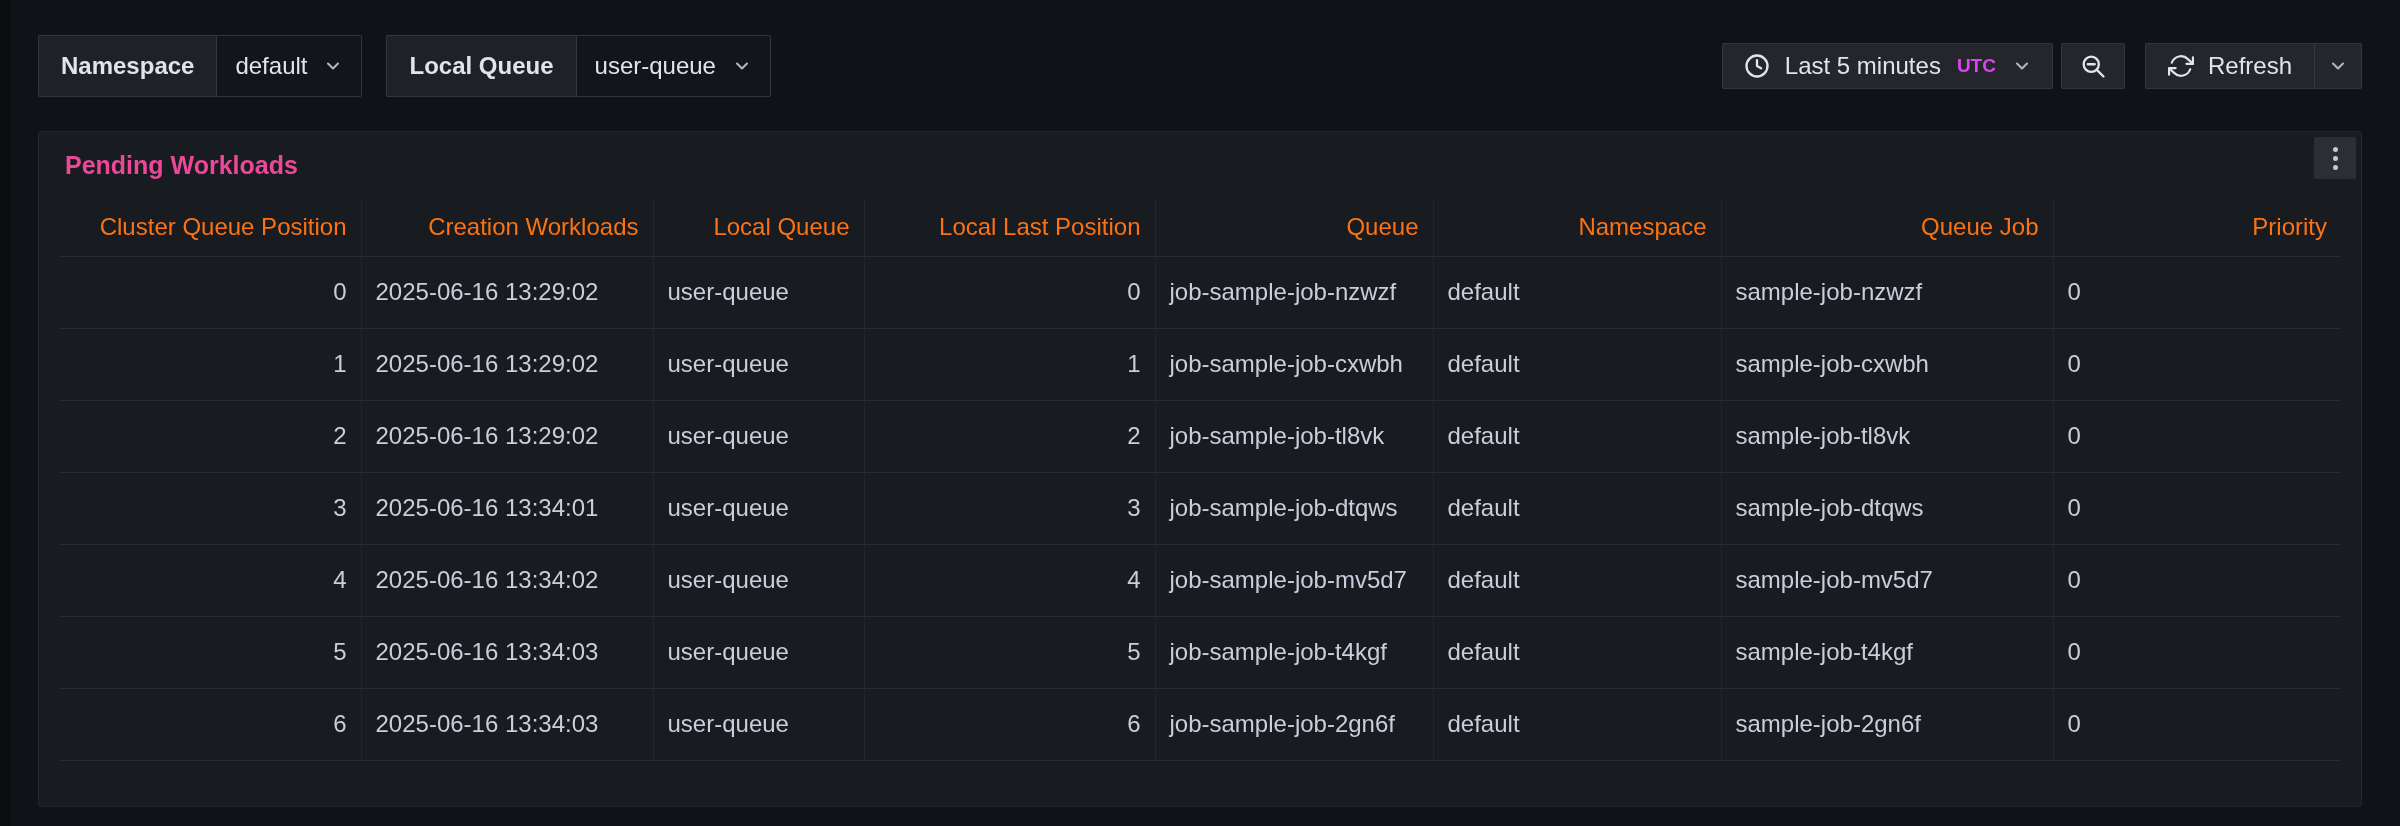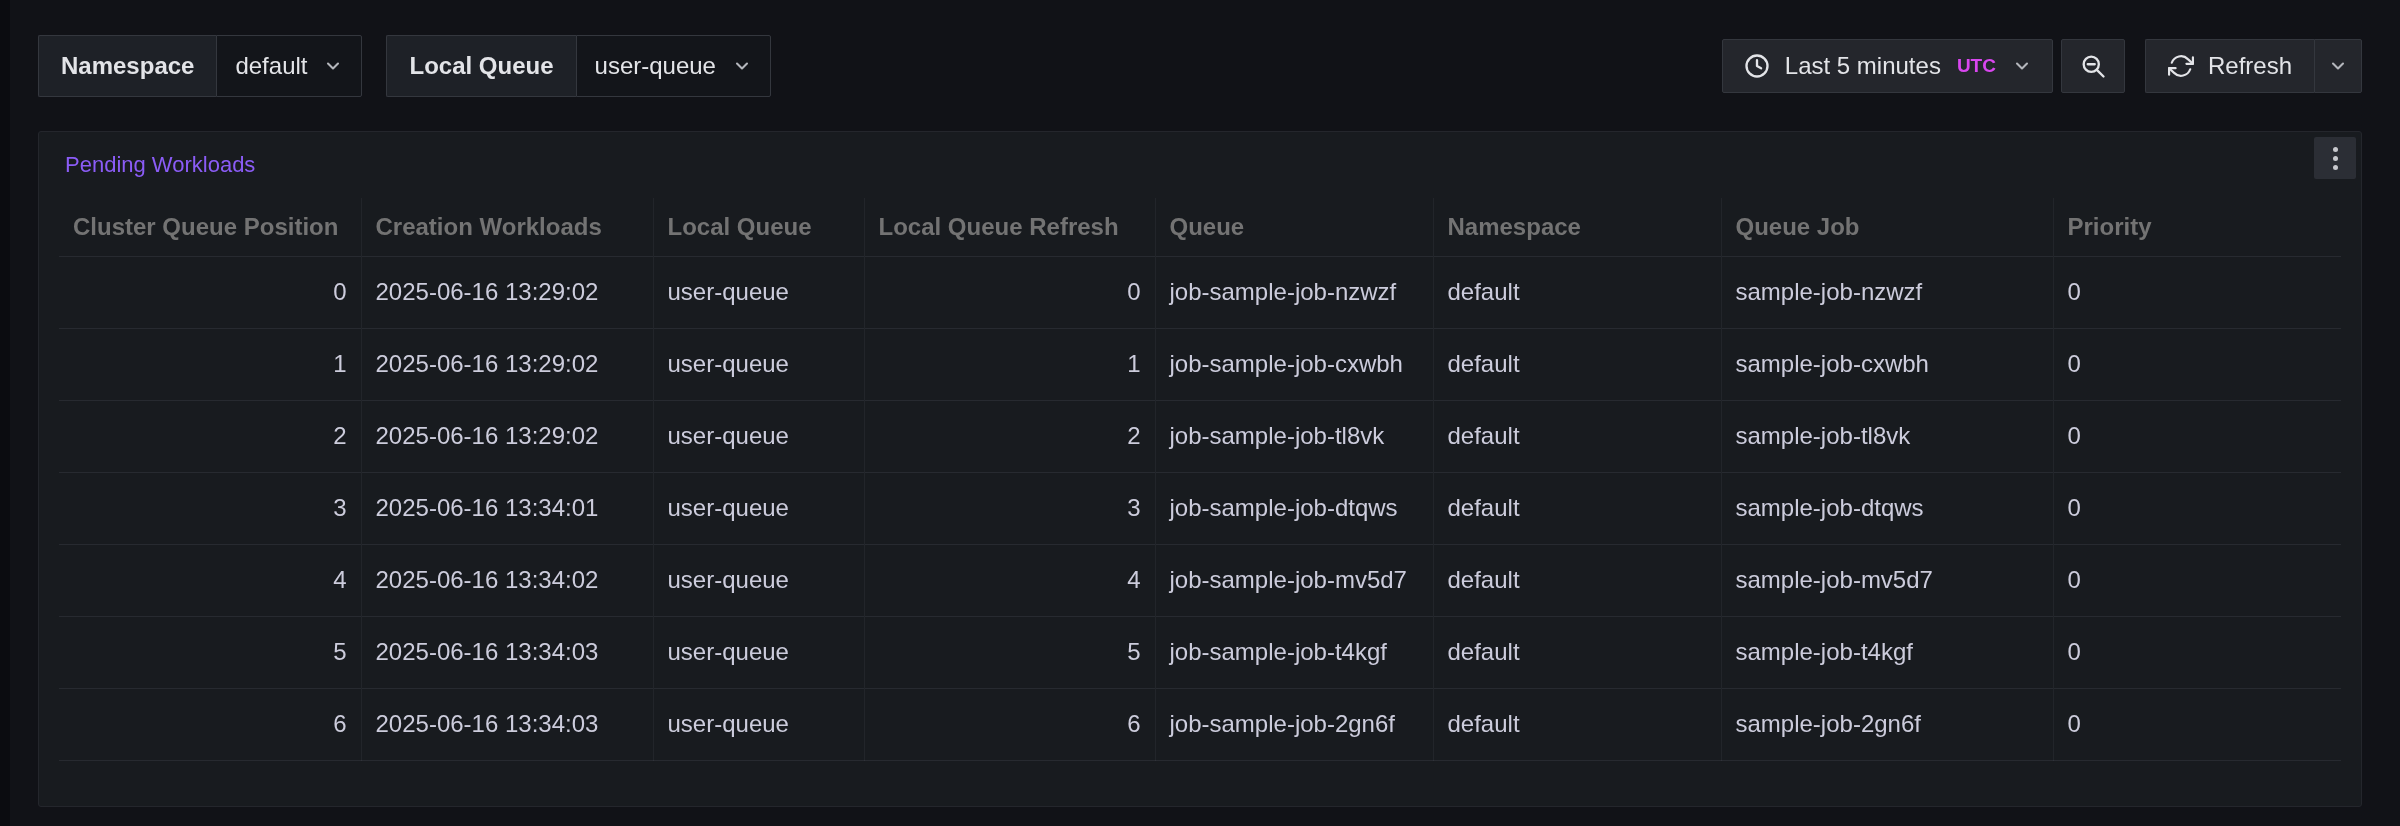--- a/index.html
+++ b/index.html
@@ -30,51 +30,51 @@
   }
   .var-value {
     display:flex; align-items:center; gap:16px;
     padding:0 18px; font-size:24px; font-weight:500; color:#e3e4e8;
     background:#13151a; border:1px solid #34373e;
     border-radius:0 2px 2px 0; cursor:pointer; white-space:nowrap;
   }
   .spacer { flex:1; }
   .btn {
     background:#24262c; border:1px solid #34373e; border-radius:2px;
-    height:54px; color:#e3e4e8; display:flex; align-items:center;
+    height:46px; color:#e3e4e8; display:flex; align-items:center;
     font-size:24px; font-weight:500; cursor:pointer;
     font-family:"Liberation Sans", sans-serif;
   }
   .time-picker { gap:14px; padding:0 20px; }
   .utc { color:#ff9830; font-size:19px; font-weight:600; margin:0 2px; }
   .zoom-btn { width:64px; justify-content:center; margin-left:8px; }
   .refresh-group { display:flex; margin-left:20px; }
   .refresh-main { gap:14px; padding:0 22px; border-radius:2px 0 0 2px; border-right:none; }
   .refresh-chevron { width:48px; justify-content:center; border-left:1px solid #34373e; border-radius:0 2px 2px 0; }
   .icon { display:flex; align-items:center; color:#cfd0d6; }
   
   .panel {
     position:relative;
     margin:34px 38px 0 38px; height:676px;
     background:#181b1f; border:1px solid #24262c; border-radius:3px;
   }
   .panel-header { height:66px; display:flex; align-items:center; padding:0 26px; }
-  .panel-title { font-size:22px; font-weight:400; color:#8b5cf6; cursor:pointer; }
+  .panel-title { font-size:25px; font-weight:700; color:#ec4899; cursor:pointer; }
   .kebab {
     position:absolute; top:5px; right:5px; width:42px; height:42px;
     background:#2b2e35; border:none; border-radius:2px;
     display:flex; flex-direction:column; align-items:center; justify-content:center;
     gap:4px; cursor:pointer;
   }
   .kebab .dot { width:5px; height:5px; border-radius:50%; background:#c7c8cd; }
   
   .table-wrap { padding:0 20px; }
   table { width:100%; border-collapse:collapse; table-layout:fixed; }
   th {
-    text-align:left; font-weight:700; font-size:24px; color:#737373;
+    text-align:right; font-weight:400; font-size:24px; color:#f97316;
     height:58px; padding:0 14px; white-space:nowrap; overflow:hidden;
     border-right:1px solid rgba(204,204,220,0.06); cursor:pointer;
   }
   td {
     font-size:24px; color:#ccccdc; height:72px; padding:0 14px;
     white-space:nowrap; overflow:hidden;
     border-top:1px solid rgba(204,204,220,0.09);
     border-right:1px solid rgba(204,204,220,0.06);
   }
   th:last-child, td:last-child { border-right:none; }
@@ -180,21 +180,21 @@
         <col style="width:278px">
           <col style="width:288px">
           <col style="width:332px">
           <col>
       </colgroup>
       <thead>
         <tr>
             <th>Cluster Queue Position</th>
             <th>Creation Workloads</th>
             <th>Local Queue</th>
-            <th>Local Queue Refresh</th>
+            <th>Local Last Position</th>
             <th>Queue</th>
             <th>Namespace</th>
             <th>Queue Job</th>
             <th>Priority</th>
           </tr>
       </thead>
       <tbody>
           <tr>
             <td>0</td>
             <td>2025-06-16 13:29:02</td>

